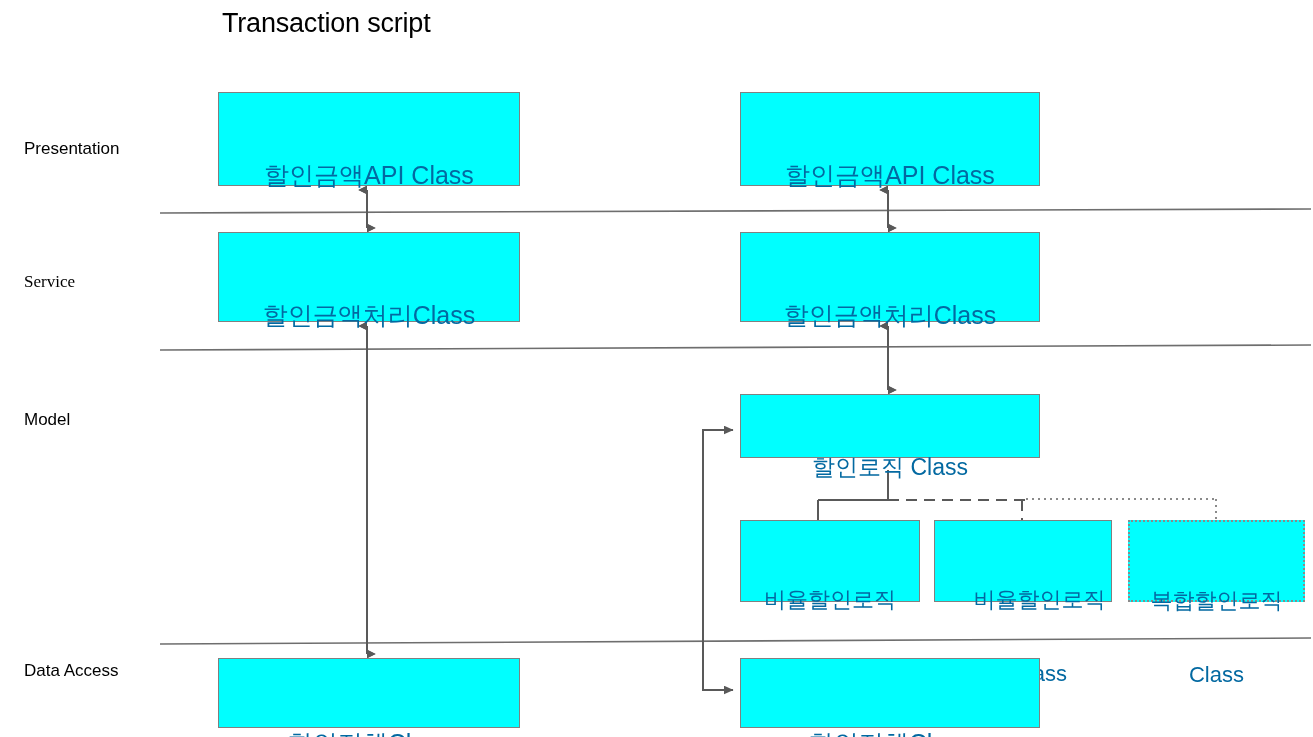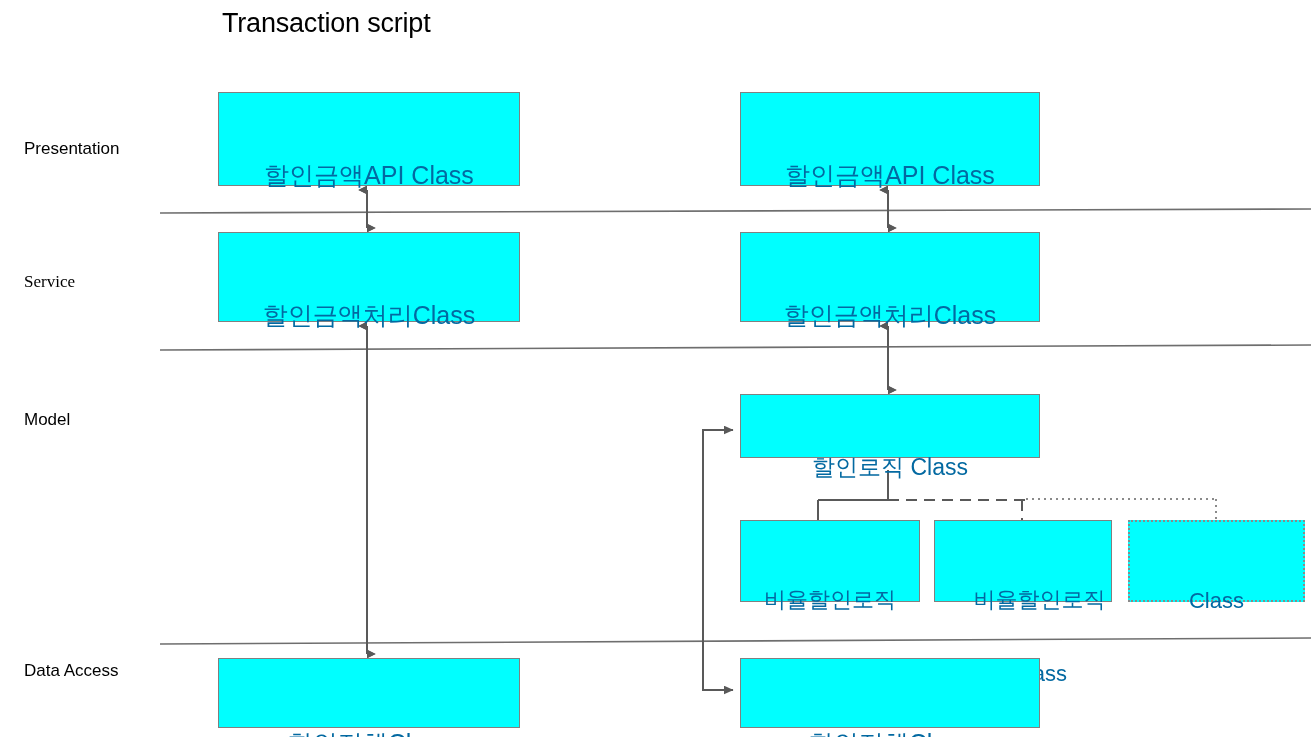--- a/index.html
+++ b/index.html
@@ -151,20 +151,21 @@
     <span class="txt">비율할인로직</span>
     <span class="txt">Class</span>
   </div>
 
   <div class="cbox f-sm pad-top-18" style="left:934px; top:520px; width:178px; height:82px;padding-left:33px;">
     <span class="txt">비율할인로직</span>
     <span class="txt">Class</span>
   </div>
 
   <div class="cbox dotted f-sm pad-top-18" style="left:1128px; top:520px; width:177px; height:82px;">
+    <span class="txt">복합할인로직</span>
     <span class="txt">Class</span>
   </div>
 
   <div class="cbox f-lg pad-top-14" style="left:740px; top:658px; width:300px; height:70px;">
     <span class="txt">할인정책Class</span>
   </div>
 
 </div>
 
 </body></html>

